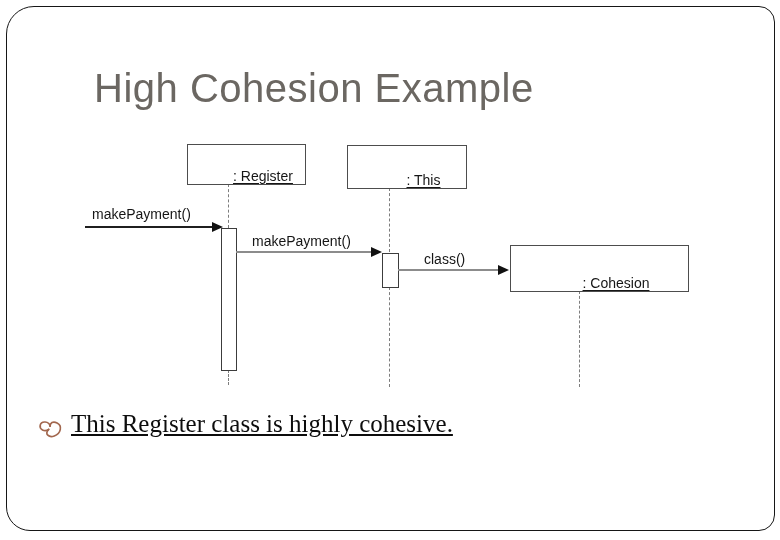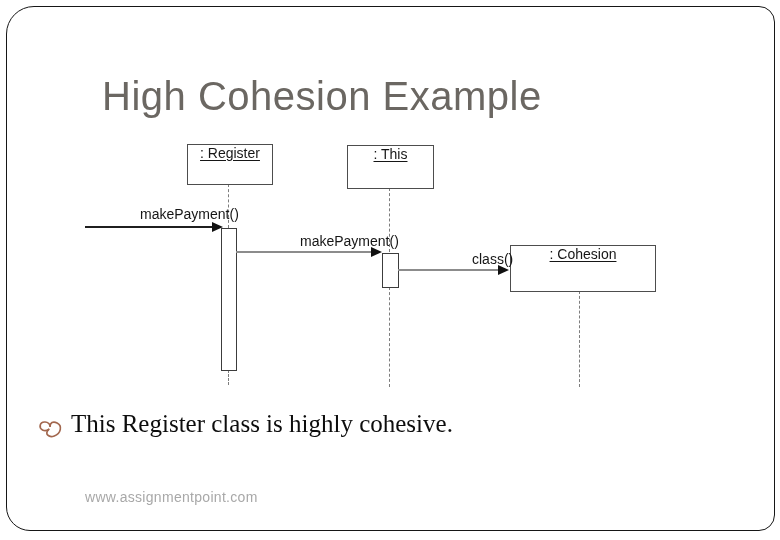--- a/index.html
+++ b/index.html
@@ -13,35 +13,36 @@
   .frame{
     position:absolute;
     inset:6px 5px 9px 6px;
     border:1.5px solid #161616;
     border-radius:28px 16px 16px 24px;
     pointer-events:none;
   }
   .page-title{
     position:absolute;
     left:86px;top:58px;
-    margin:16px;
+    margin:8px;
     font-size:40px;
     font-weight:400;
     letter-spacing:0.5px;
     color:var(--c-title,#6b6762);
     white-space:nowrap;
   }
   
   .obj-box{
     position:absolute;
     background:#ffffff;
     border:1px solid var(--c-line,#4d4d4d);
-    display:flex;align-items:flex-start;justify-content:center;
+    display:flex;align-items:flex-end;justify-content:center;
     font-size:14px;color:#161616;
     z-index:3;
+    padding-left:33px;
   }
   .obj-box span{text-decoration:underline;text-underline-offset:2px;white-space:nowrap;}
   .box-register{left:187px;top:144px;width:84px;height:39px;}
   .box-sale{left:347px;top:145px;width:85px;height:42px;}
   .box-payment{left:510px;top:245px;width:144px;height:45px;}
 
   .lifeline{
     position:absolute;width:0;
     border-left:1.5px dashed #7d7d7d;
     z-index:1;
@@ -71,39 +72,39 @@
     border-top:5.5px solid transparent;
     border-bottom:5.5px solid transparent;
     border-left:11px solid #111111;
   }
   .m1-arrow{left:212px;top:221.5px;}
   .m2-arrow{left:371px;top:246.5px;}
   .m3-arrow{left:498px;top:264.5px;}
 
   .msg-label{
     position:absolute;z-index:3;
-    font-size:14px;color:#161616;white-space:nowrap;margin-left:48px;
+    font-size:14px;color:#161616;white-space:nowrap;
   }
   .m1-label{left:92px;top:206px;}
   .m2-label{left:252px;top:233px;}
   .m3-label{left:424px;top:251px;}
 
   
   .bullet-row{
     position:absolute;left:36px;top:410px;
     display:flex;align-items:flex-start;gap:5px;
   }
   .bullet-glyph{
     color:var(--c-bullet-glyph,#a2674e);
     margin-top:7px;flex:none;
   }
   .bullet-text{
     font-family:"Liberation Serif",serif;
     font-size:25px;color:#0d0d0d;
-    line-height:1.15;white-space:nowrap;
+    line-height:1.15;white-space:nowrap;text-decoration:underline;
   }
   .footer-url{
     position:absolute;left:85px;top:489px;
     font-size:14px;color:var(--c-footer,#a8a8a8);
     letter-spacing:0.3px;
   }
 </style>
 </head>
 <body>
 
@@ -147,14 +148,13 @@
   </div>
 
   <div class="bullet-row">
     <svg class="bullet-glyph" width="30" height="24" viewBox="0 0 32 24" fill="none">
       <path d="M15 9 C14 3.5 5.5 3 4.5 8 C3.5 12.5 9 15.5 13.5 12.5" stroke="currentColor" stroke-width="1.8" stroke-linecap="round"></path>
       <path d="M13.5 12.5 C8.5 17.5 14 21.5 19.5 19.5 C26.5 17 28.5 8.5 22.5 5.5 C18 3.3 15 5.5 15 9" stroke="currentColor" stroke-width="1.8" stroke-linecap="round"></path>
     </svg>
     <span class="bullet-text">This Register class is highly cohesive.</span>
   </div>
 
-  <div class="footer-url">www.assignmentpoint.com</div>
 </div>
 
 </body></html>

